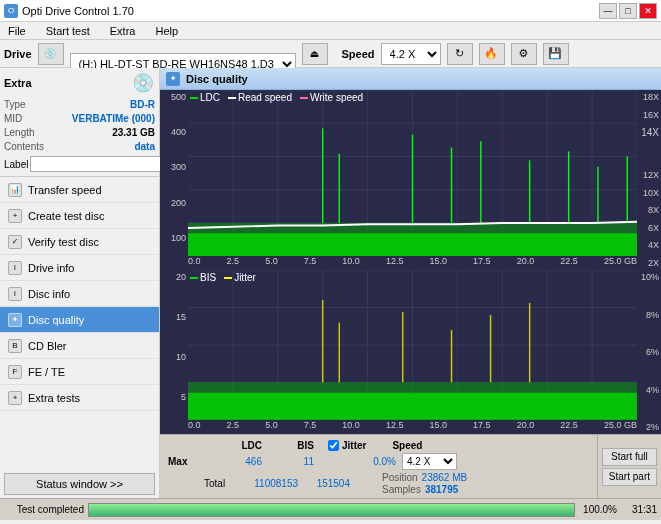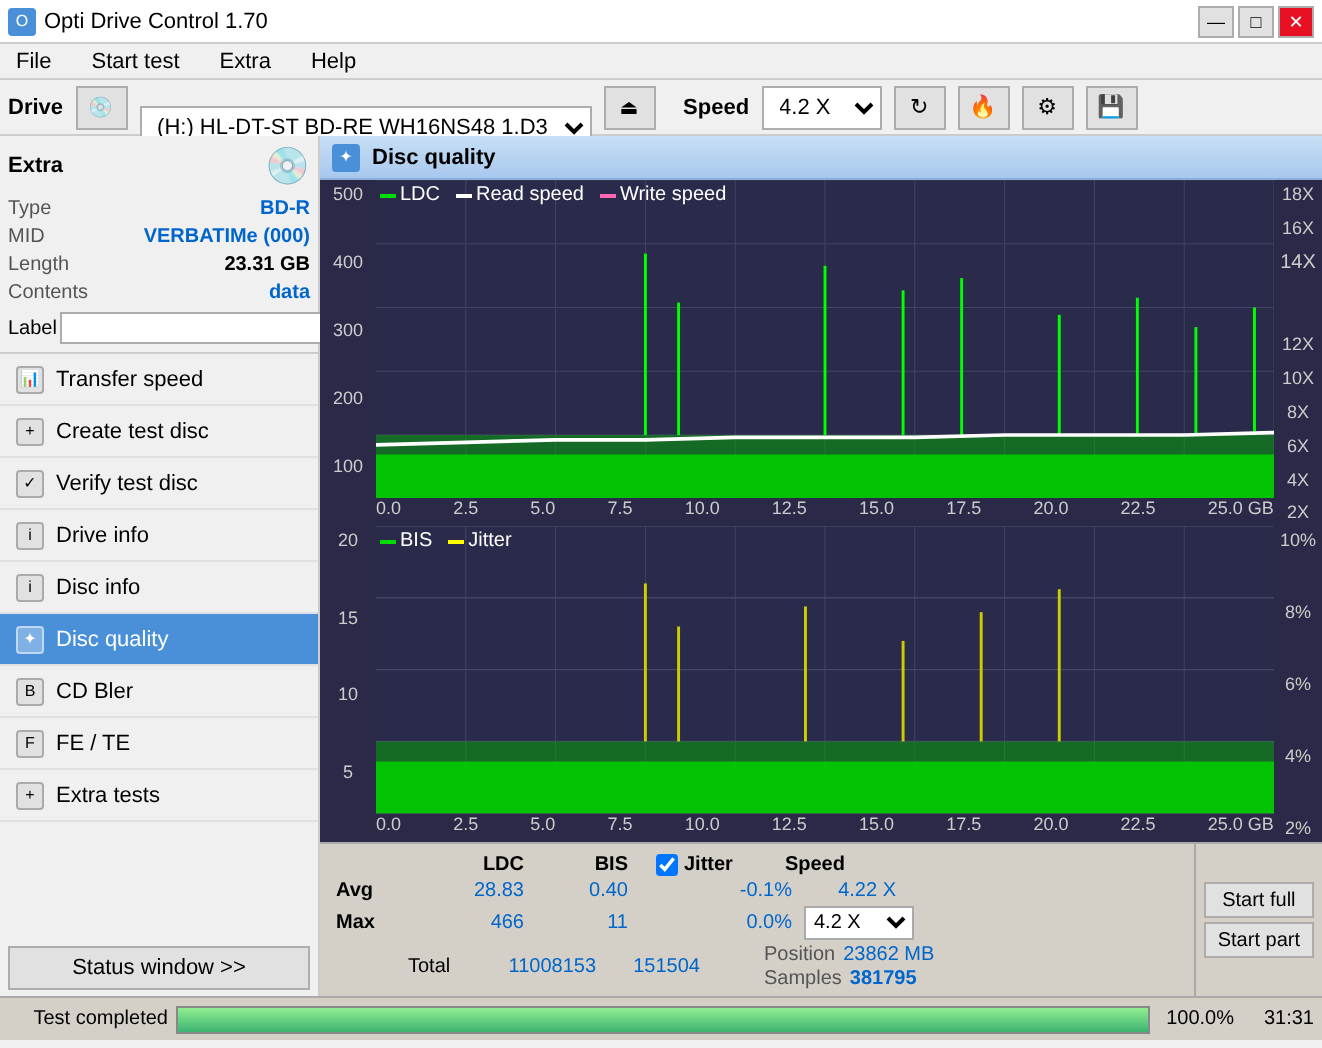--- a/index.html
+++ b/index.html
@@ -266,21 +266,21 @@
       left: 0;
       top: 0;
       bottom: 0;
       width: 28px;
       display: flex;
       flex-direction: column;
       justify-content: space-between;
       padding: 2px 2px;
       z-index: 5;
     }
-    .y-label { font-size: 9px; color: #ccc; text-align: center; }
+    .y-label { font-size: 9px; color: #ccc; text-align: right; }
     .y-axis-right {
       position: absolute;
       right: 0;
       top: 0;
       bottom: 0;
       width: 24px;
       display: flex;
       flex-direction: column;
       justify-content: space-between;
       padding: 2px 2px;
@@ -621,27 +621,20 @@
           <span style="width:32px;"></span>
           <span style="width:60px; text-align:right;">LDC</span>
           <span style="width:50px; text-align:right;">BIS</span>
           <span style="margin-left:12px; display:flex; align-items:center; gap:3px;">
             <input type="checkbox" checked="" style="width: 11px; height: 11px;">
             <span>Jitter</span>
           </span>
           <span style="width:50px; text-align:right; margin-left:4px;">Speed</span>
         </div>
 
-        <div style="display:flex; padding: 1px 0; gap: 2px; font-size:10px; align-items:center;">
-          <span style="width:32px; font-weight:bold;">Avg</span>
-          <span style="width:60px; text-align:right; color:#0066cc;">28.83</span>
-          <span style="width:50px; text-align:right; color:#0066cc;">0.40</span>
-          <span style="width:50px; text-align:right; color:#0066cc; margin-left:30px;">-0.1%</span>
-          <span style="width:50px; text-align:right; color:#0066cc;">4.22 X</span>
-        </div>
 
         <div style="display:flex; padding: 1px 0; gap: 2px; font-size:10px; align-items:center;">
           <span style="width:32px; font-weight:bold;">Max</span>
           <span style="width:60px; text-align:right; color:#0066cc;">466</span>
           <span style="width:50px; text-align:right; color:#0066cc;">11</span>
           <span style="width:50px; text-align:right; color:#0066cc; margin-left:30px;">0.0%</span>
           <span style="width:55px; text-align:right; margin-left:4px;">
             <select class="speed-dropdown" style="height:17px; font-size:10px; width:55px; border: 1px solid #aaa;">
               <option>4.2 X</option>
             </select>

